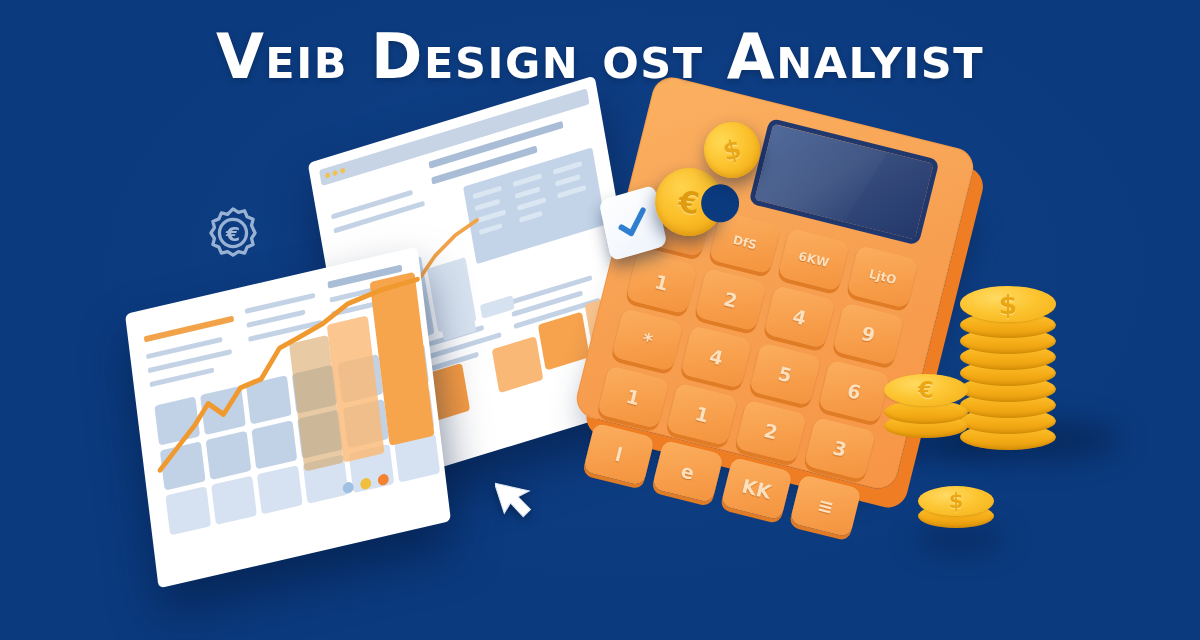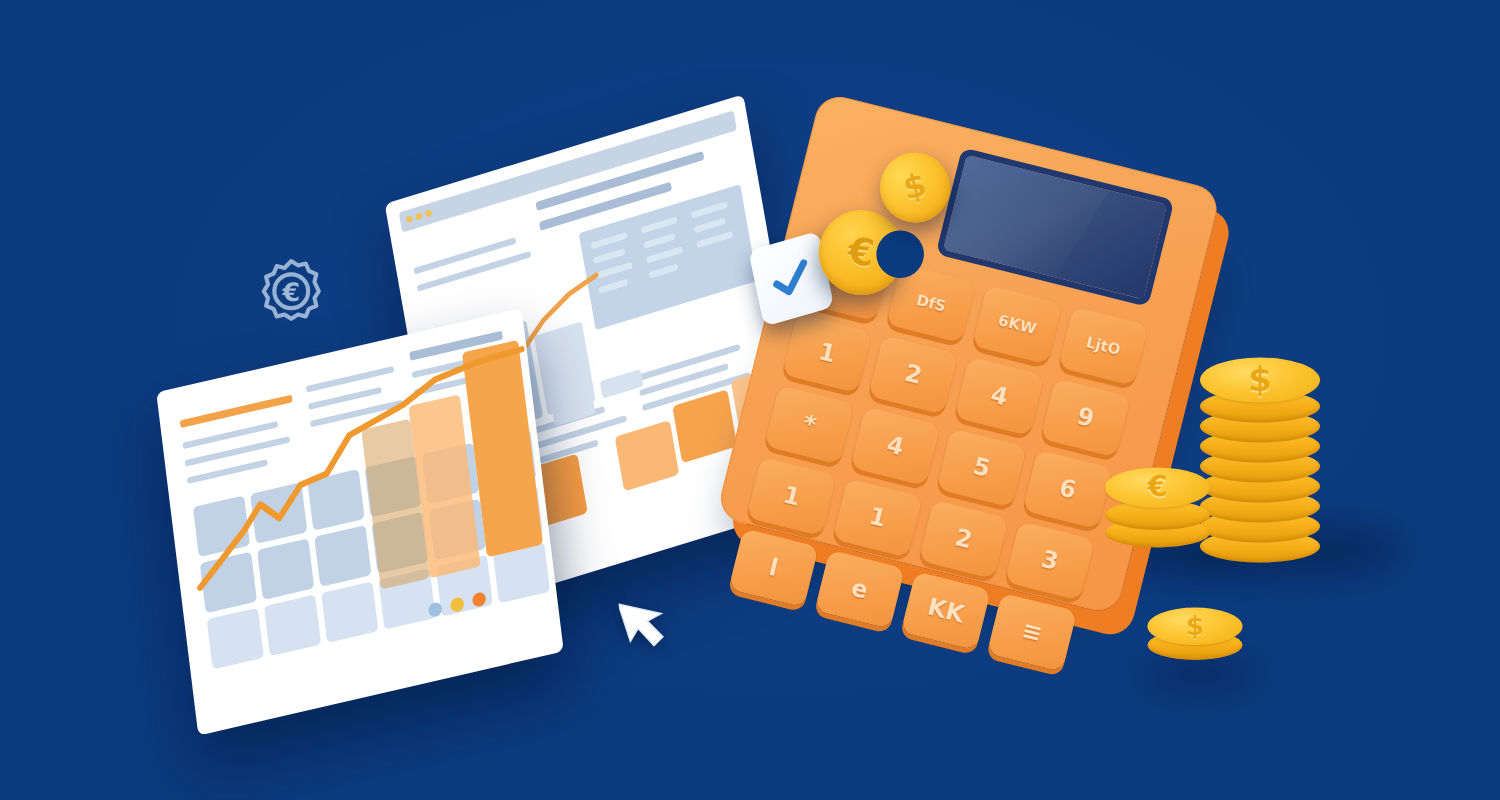--- a/index.html
+++ b/index.html
@@ -249,20 +249,23 @@
     width:46px; height:52px;
     z-index:31;
     filter:drop-shadow(0 3px 5px rgba(2,20,50,.55));
   }
 </style>
 </head>
 <body>
 
 <div class="scene">
 
+  <div class="title-wrap">
+    <span class="title">Veib Design ost Analyist</span>
+  </div>
 
   <svg class="euro-badge" viewBox="0 0 60 60">
     <g fill="none" stroke="#cfe0f5" stroke-width="3.4" stroke-linejoin="round">
       <path d="M30 5 l5.6 3.6 6.4-1.6 2.6 6.2 6.2 2.6-1.6 6.4L52.8 30l-3.6 5.6 1.6 6.4-6.2 2.6-2.6 6.2-6.4-1.6L30 52.8l-5.6-3.6-6.4 1.6-2.6-6.2-6.2-2.6 1.6-6.4L7.2 30l3.6-5.6-1.6-6.4 6.2-2.6 2.6-6.2 6.4 1.6z"></path>
       <circle cx="30" cy="30" r="14"></circle>
     </g>
     <text x="30" y="38" text-anchor="middle" font-family="DejaVu Sans, sans-serif" font-size="21" font-weight="700" fill="#dbe8f8">€</text>
   </svg>
 
   <div class="mini-paper"></div>

